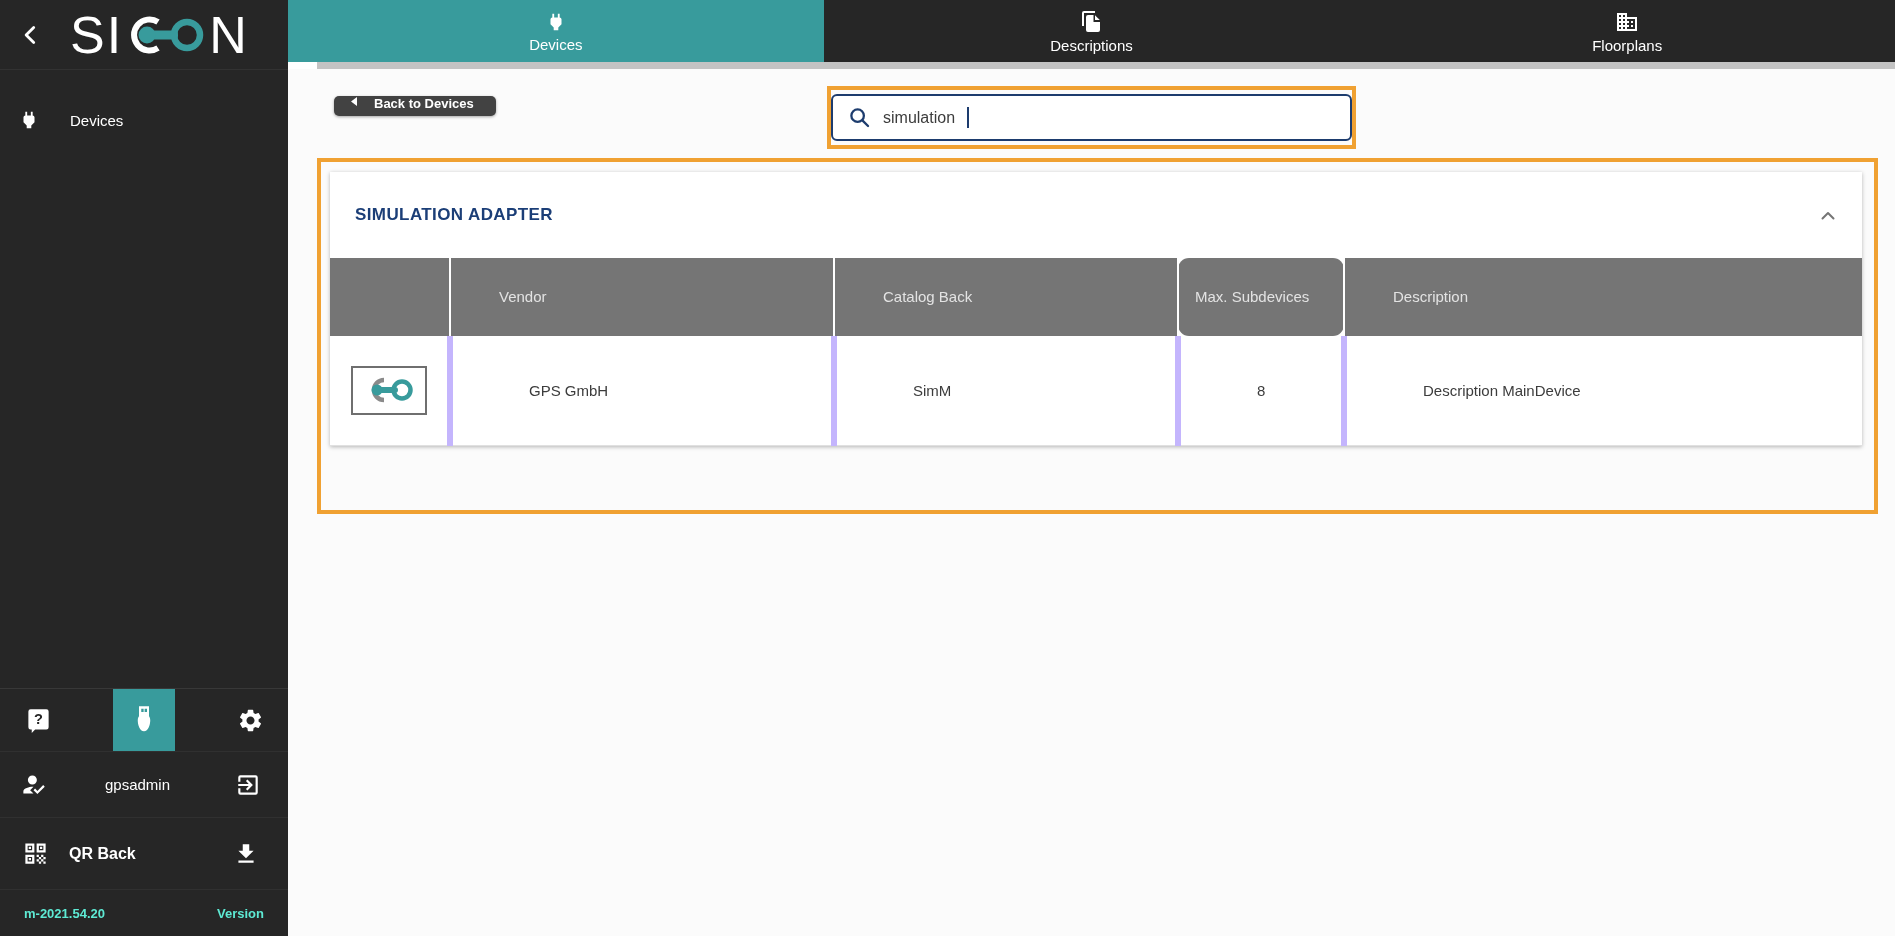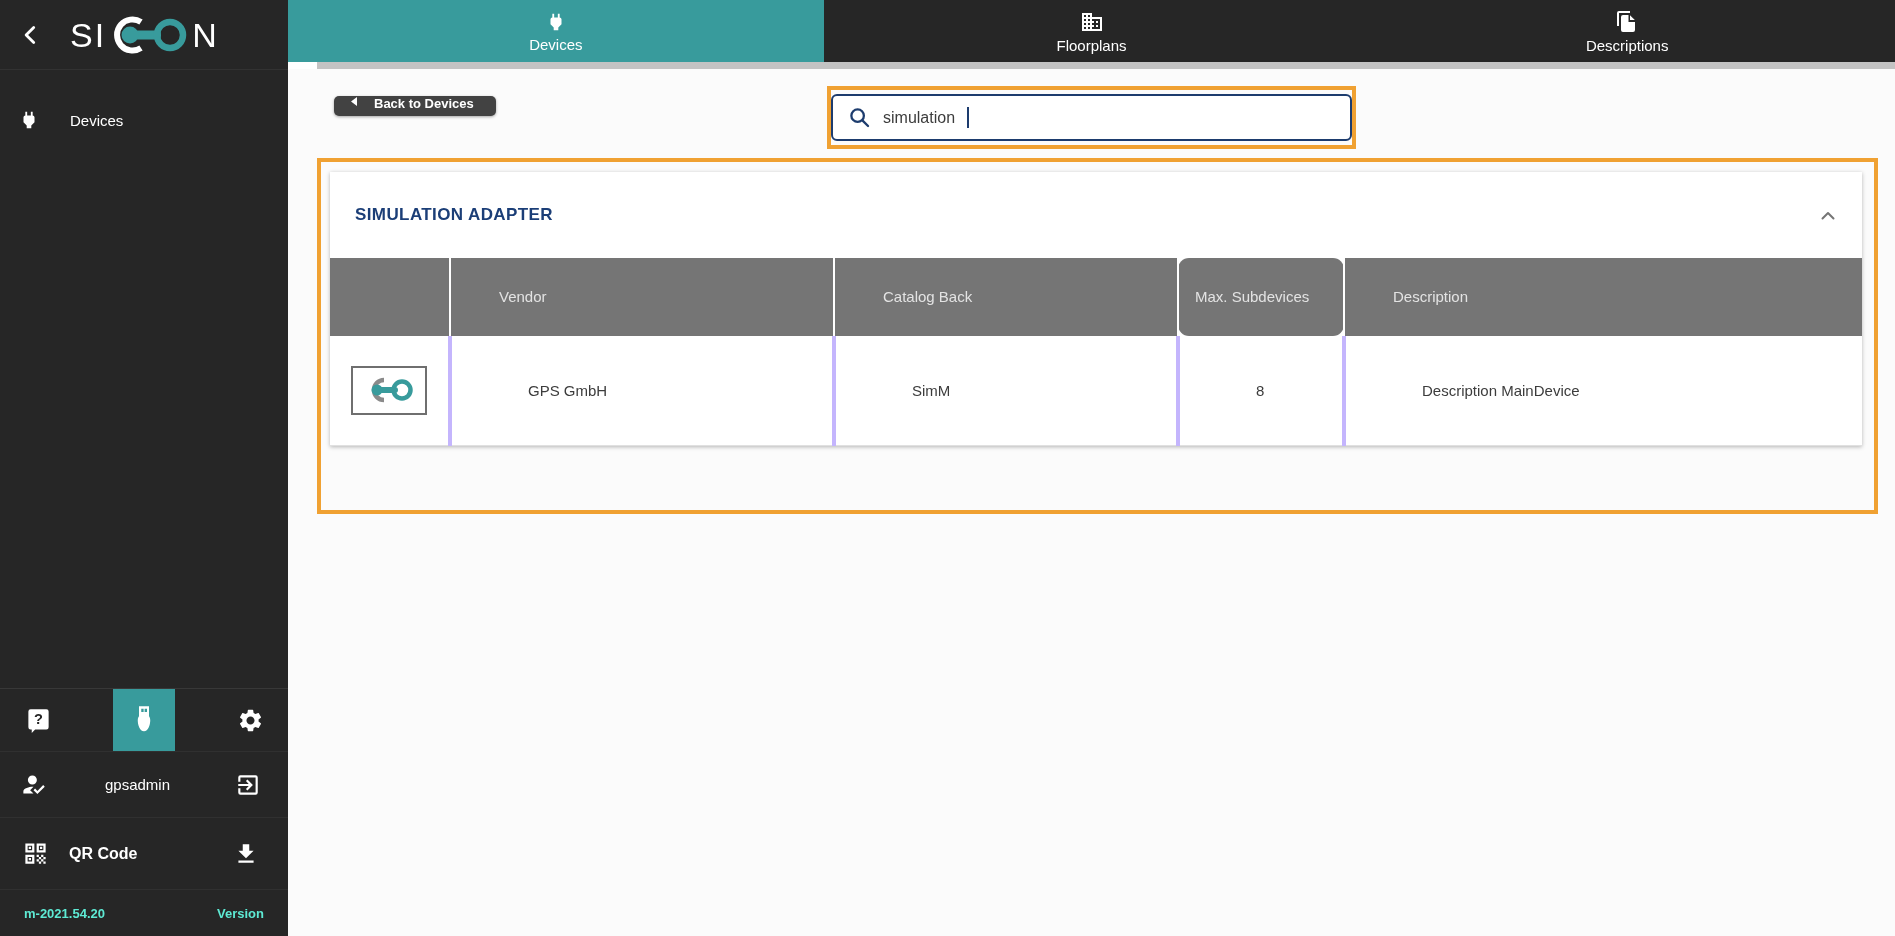--- a/index.html
+++ b/index.html
@@ -8,21 +8,21 @@
     font-family: "Liberation Sans", sans-serif;
     display:flex;
     background:#ffffff;
     color:#3c3c3c;
   }
   
   .sidebar { width:288px; flex-shrink:0; background:#262626; display:flex; flex-direction:column; }
   .side-header { height:70px; display:flex; align-items:center; padding-left:14px; border-bottom:1px solid #323232; }
   .back-chevron { width:34px; height:40px; display:flex; align-items:center; justify-content:center; cursor:pointer; }
   .logo { display:flex; align-items:center; margin-left:22px; }
-  .logo-letters { color:#fff; font-size:34px; font-weight:400; letter-spacing:2px; line-height:1; }
+  .logo-letters { color:#fff; font-size:52px; font-weight:400; letter-spacing:2px; line-height:1; }
   .logo svg { margin:0 2px; display:block; }
   .nav-item { margin-top:26px; height:48px; display:flex; align-items:center; padding-left:18px; gap:30px; color:#fff; font-size:15px; cursor:pointer; }
   .side-spacer { flex:1; }
   .tool-row { height:63px; border-top:1px solid #383838; display:flex; align-items:center; justify-content:space-between; padding:0 18px; }
   .tool-btn { width:40px; height:40px; display:flex; align-items:center; justify-content:center; cursor:pointer; }
   .usb-active { width:62px; height:62px; background:#389b9c; display:flex; align-items:center; justify-content:center; cursor:pointer; }
   .user-row { height:66px; border-top:1px solid #303030; display:flex; align-items:center; padding:0 20px; color:#fff; }
   .user-name { flex:1; text-align:center; font-size:15px; font-weight:500; }
   .qr-row { height:72px; border-top:1px solid #303030; display:flex; align-items:center; padding:0 22px; color:#fff; }
   .qr-label { font-size:16px; font-weight:bold; margin-left:20px; flex:1; }
@@ -45,21 +45,21 @@
   
   .panel-highlight { position:absolute; left:29px; top:89px; width:1561px; height:356px; border:4px solid #f0a132; }
   .panel { position:absolute; left:9px; top:10px; width:1532px; background:#fff; box-shadow:0 1px 4px rgba(0,0,0,.28); }
   .panel-header { height:86px; position:relative; display:flex; align-items:center; padding-left:25px; }
   .panel-title { color:#1b3e77; font-size:17px; font-weight:bold; letter-spacing:.4px; }
   .collapse-btn { position:absolute; right:18px; top:28px; width:32px; height:32px; display:flex; align-items:center; justify-content:center; cursor:pointer; background:none; border:none; }
   table { width:100%; border-collapse:collapse; table-layout:fixed; }
   thead th { background:#757575; color:#e3e3e3; font-weight:400; font-size:15px; text-align:left; height:78px; vertical-align:middle; padding:0 10px 0 48px; border-left:2px solid #fff; line-height:32px; }
   thead th.col-icon { border-left:none; padding:0; }
   thead th.col-max { padding-left:16px;border-radius:11px; }
-  tbody td { background:#fff; height:109px; vertical-align:middle; font-size:15px; color:#3c3c3c; padding:0 10px 0 76px; border-left:4px solid #c4b5fd; border-bottom:1px solid #e0e0e0; }
+  tbody td { background:#fff; height:109px; vertical-align:middle; font-size:15px; color:#3c3c3c; padding:0 10px 0 76px; border-left:6px solid #c4b5fd; border-bottom:1px solid #e0e0e0; }
   tbody td.col-icon { border-left:none; padding:0; text-align:center; }
   .devbox { display:inline-flex; width:76px; height:49px; border:2px solid #6f6f6f; align-items:center; justify-content:center; background:#fff; }
 </style>
 </head>
 <body>
 
 <div class="sidebar">
   <div class="side-header">
     <span class="back-chevron">
       <svg width="26" height="26" viewBox="0 0 24 24" fill="none" stroke="#ffffff" stroke-width="2.6" stroke-linecap="round" stroke-linejoin="round">
@@ -118,21 +118,21 @@
       <svg width="26" height="26" viewBox="0 0 24 24" fill="#ffffff">
           <path d="m10.09 15.59 1.41 1.41 5-5-5-5-1.41 1.41L12.67 11H3v2h9.67l-2.58 2.59zM19 3H5a2 2 0 0 0-2 2v4h2V5h14v14H5v-4H3v4a2 2 0 0 0 2 2h14a2 2 0 0 0 2-2V5a2 2 0 0 0-2-2z"></path>
         </svg>
     </span>
   </div>
 
   <div class="qr-row">
     <svg width="27" height="27" viewBox="0 0 24 24" fill="#ffffff">
         <path d="M3 11h8V3H3v8zm2-6h4v4H5V5zM3 21h8v-8H3v8zm2-6h4v4H5v-4zM13 3v8h8V3h-8zm6 6h-4V5h4v4zM6 6h2v2H6zM6 16h2v2H6zM16 6h2v2h-2zM21 19h-2v2h2v-2zM15 13h-2v2h2v-2zM17 15h-2v2h2v-2zM15 17h-2v2h2v-2zM17 19h-2v2h2v-2zM19 17h-2v2h2v-2zM19 13h-2v2h2v-2zM21 15h-2v2h2v-2z"></path>
       </svg>
-    <span class="qr-label">QR Code</span>
+    <span class="qr-label">QR Back</span>
     <span class="tool-btn">
       <svg width="26" height="26" viewBox="0 0 24 24" fill="#ffffff">
           <path d="M19 9h-4V3H9v6H5l7 7 7-7zM5 18v2h14v-2H5z"></path>
         </svg>
     </span>
   </div>
 
   <div class="version-row">
     <span>m-2021.54.20</span>
     <span>Version</span>
@@ -140,34 +140,34 @@
 </div>
 
 <div class="main">
 
   <div class="tabbar">
     <div class="tab active">
       <svg width="22" height="22" viewBox="0 0 24 24" fill="#ffffff">
           <path d="M16.01 7 16 3h-2v4h-4V3H8v4c-1 0-2 1-2 2v5.5L9.5 18v3h5v-3l3.5-3.5V9c0-1-1-2-1.99-2z"></path>
         </svg>
       <span>Devices</span>
-    </div>
-    <div class="tab">
-      <svg width="24" height="24" viewBox="0 0 24 24" fill="#ffffff">
-          <path d="M12 7V3H2v18h20V7H12zM6 19H4v-2h2v2zm0-4H4v-2h2v2zm0-4H4V9h2v2zm0-4H4V5h2v2zm4 12H8v-2h2v2zm0-4H8v-2h2v2zm0-4H8V9h2v2zm0-4H8V5h2v2zm10 12h-8v-2h2v-2h-2v-2h2v-2h-2V9h8v10zm-2-8h-2v2h2v-2zm0 4h-2v2h2v-2z"></path>
-        </svg>
-      <span>Floorplans</span>
     </div>
     <div class="tab">
       <svg width="24" height="24" viewBox="0 0 24 24">
         <path fill="#ffffff" d="M15 1H4a2 2 0 0 0-2 2v13h2V3h11V1z"></path>
         <path fill="#ffffff" d="M8 5h5.5v7H20v8a2 2 0 0 1-2 2H8a2 2 0 0 1-2-2V7a2 2 0 0 1 2-2z"></path>
         <path fill="#ffffff" d="M15 5.2 19.8 10H15z"></path>
       </svg>
       <span>Descriptions</span>
+    </div>
+    <div class="tab">
+      <svg width="24" height="24" viewBox="0 0 24 24" fill="#ffffff">
+          <path d="M12 7V3H2v18h20V7H12zM6 19H4v-2h2v2zm0-4H4v-2h2v2zm0-4H4V9h2v2zm0-4H4V5h2v2zm4 12H8v-2h2v2zm0-4H8v-2h2v2zm0-4H8V9h2v2zm0-4H8V5h2v2zm10 12h-8v-2h2v-2h-2v-2h2v-2h-2V9h8v10zm-2-8h-2v2h2v-2zm0 4h-2v2h2v-2z"></path>
+        </svg>
+      <span>Floorplans</span>
     </div>
   </div>
 
   <div class="scrollstrip">
     <div class="bar"></div>
   </div>
 
   <div class="content">
 
     <button class="back-btn">

